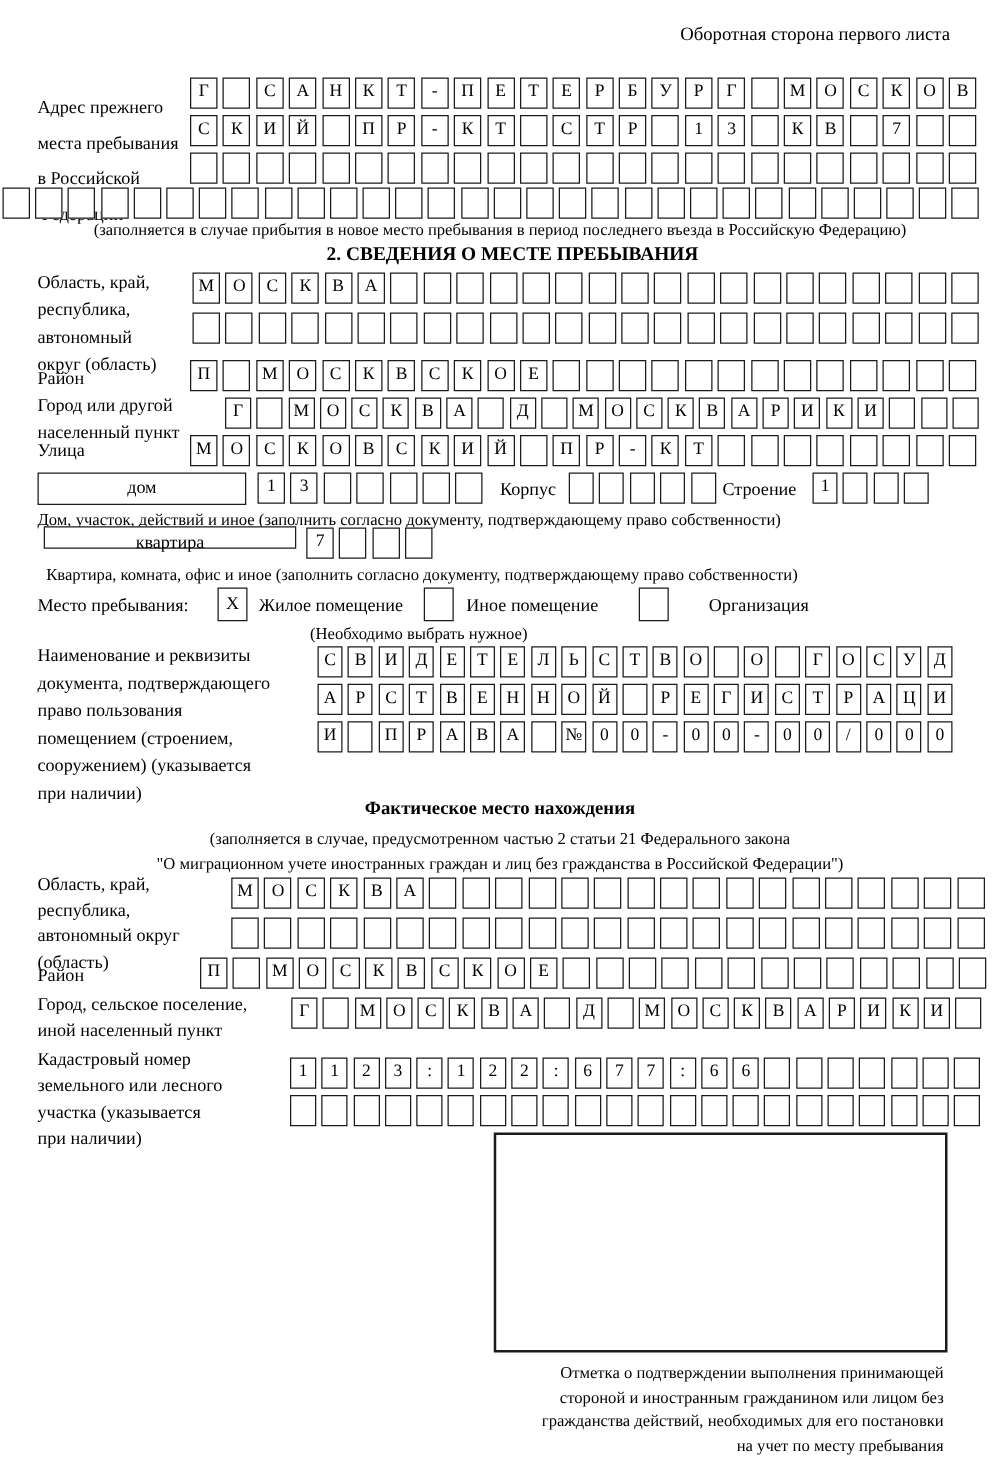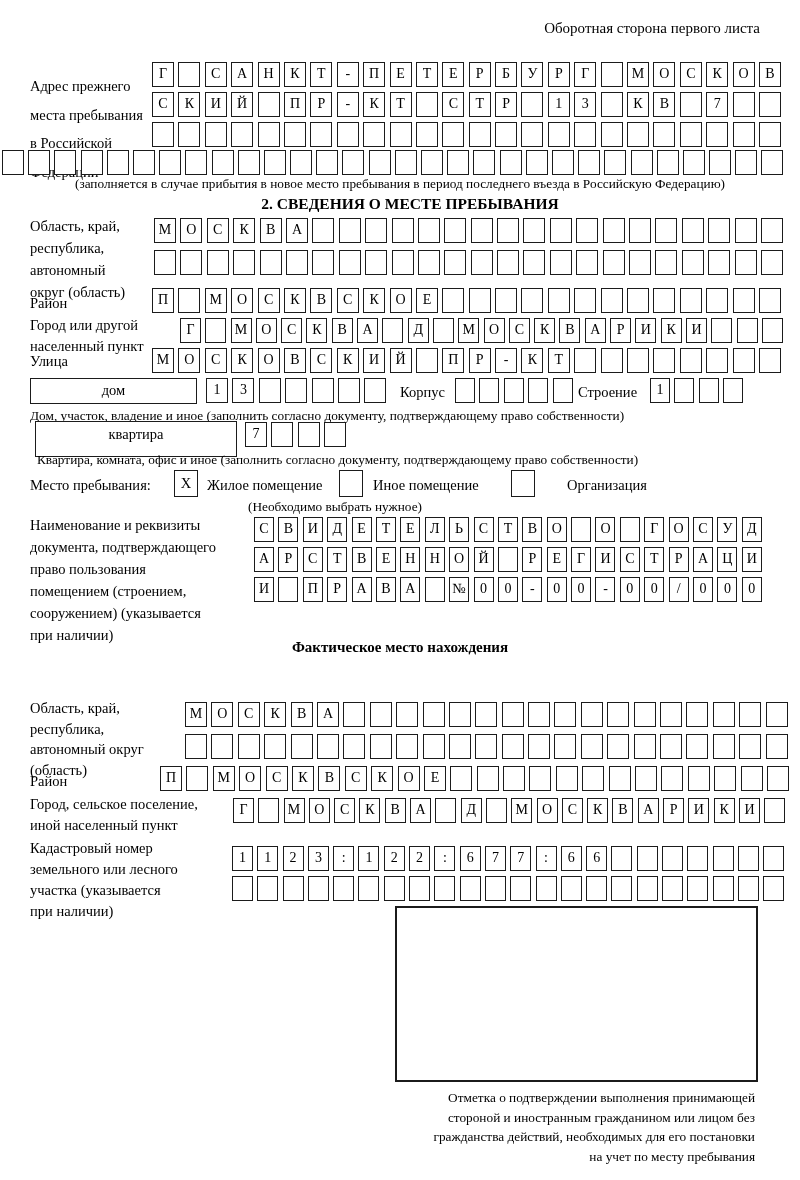--- a/index.html
+++ b/index.html
@@ -325,23 +325,23 @@
       <span class="cell"></span>
       <span class="cell"></span>
     </div>
   <div class="label" style="left:578px; top:381px;">Строение</div>
   <div class="cellrow p24" style="left:650px; top:378px;">
       <span class="cell">1</span>
       <span class="cell"></span>
       <span class="cell"></span>
       <span class="cell"></span>
     </div>
-  <div class="note" style="left:30px; top:408px;">Дом, участок, владение и иное (заполнить согласно документу, подтверждающему право собственности)</div>
-
-  <div class="labelbox" style="left:35px; top:421px; width:202px; height:36px; line-height:24px;">квартира</div>
+  <div class="note" style="left:30px; top:408px;">Дом, участок, действий и иное (заполнить согласно документу, подтверждающему право собственности)</div>
+
+  <div class="labelbox" style="left:35px; top:421px; width:202px; height:18px; line-height:24px;">квартира</div>
   <div class="cellrow" style="left:245px; top:422px;">
       <span class="cell">7</span>
       <span class="cell"></span>
       <span class="cell"></span>
       <span class="cell"></span>
     </div>
   <div class="note" style="left:37px; top:452px;">Квартира, комната, офис и иное (заполнить согласно документу, подтверждающему право собственности)</div>
 
   <div class="label" style="left:30px; top:474px;">Место пребывания:</div>
   <div class="chk" style="left:174px; top:470px;">X</div>
@@ -424,20 +424,24 @@
       <span class="cell">-</span>
       <span class="cell">0</span>
       <span class="cell">0</span>
       <span class="cell">/</span>
       <span class="cell">0</span>
       <span class="cell">0</span>
       <span class="cell">0</span>
     </div>
 
   <div class="abs title center" style="top:639px; font-size:15px;">Фактическое место нахождения</div>
+  <div class="note center" style="top:661px; line-height:20px;">
+      <div>(заполняется в случае, предусмотренном частью 2 статьи 21 Федерального закона</div>
+      <div>"О миграционном учете иностранных граждан и лиц без гражданства в Российской Федерации")</div>
+    </div>
 
   <div class="label" style="left:30px; top:698px; line-height:20.5px;">
       <div>Область, край,</div>
       <div>республика,</div>
       <div>автономный округ</div>
       <div>(область)</div>
     </div>
   <div class="cellrow" style="left:185px; top:702px;">
       <span class="cell">М</span>
       <span class="cell">О</span>

